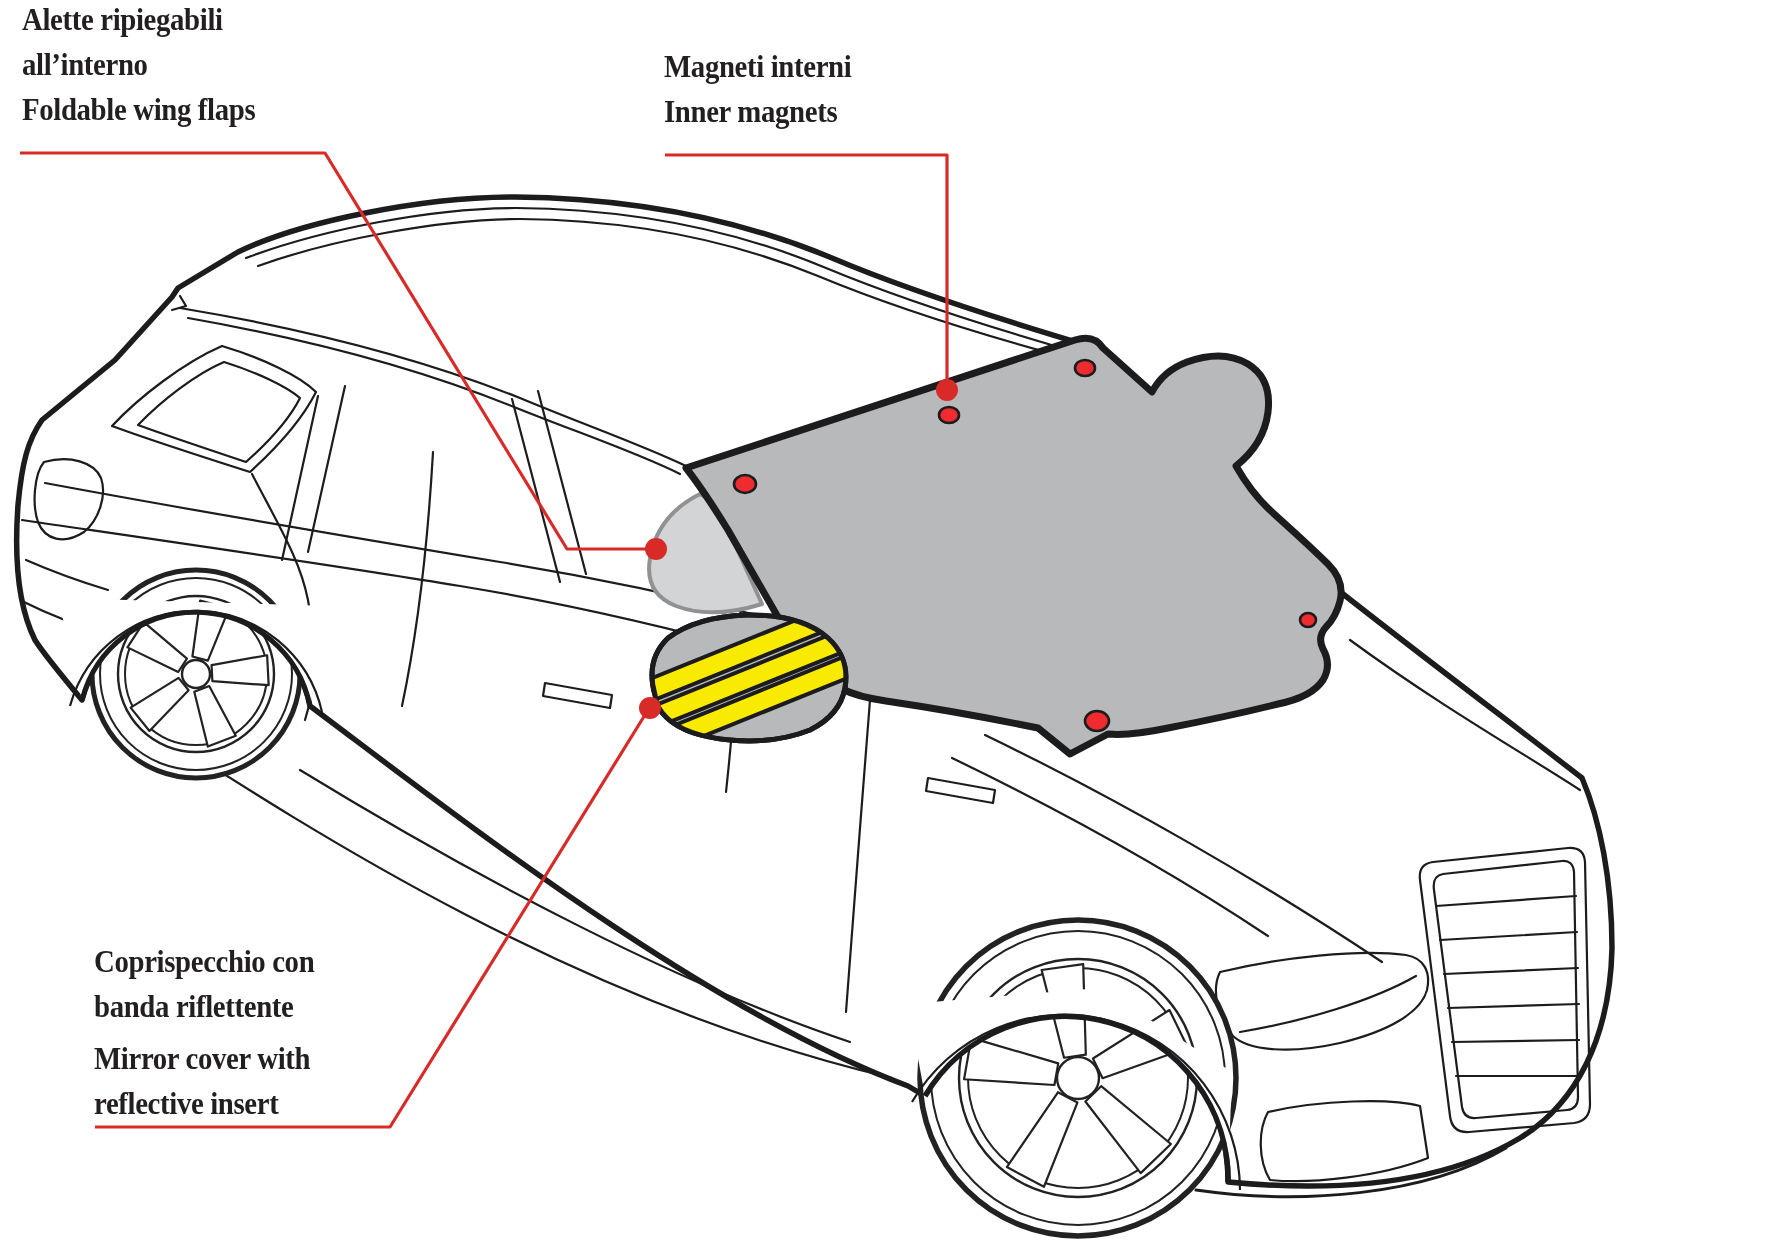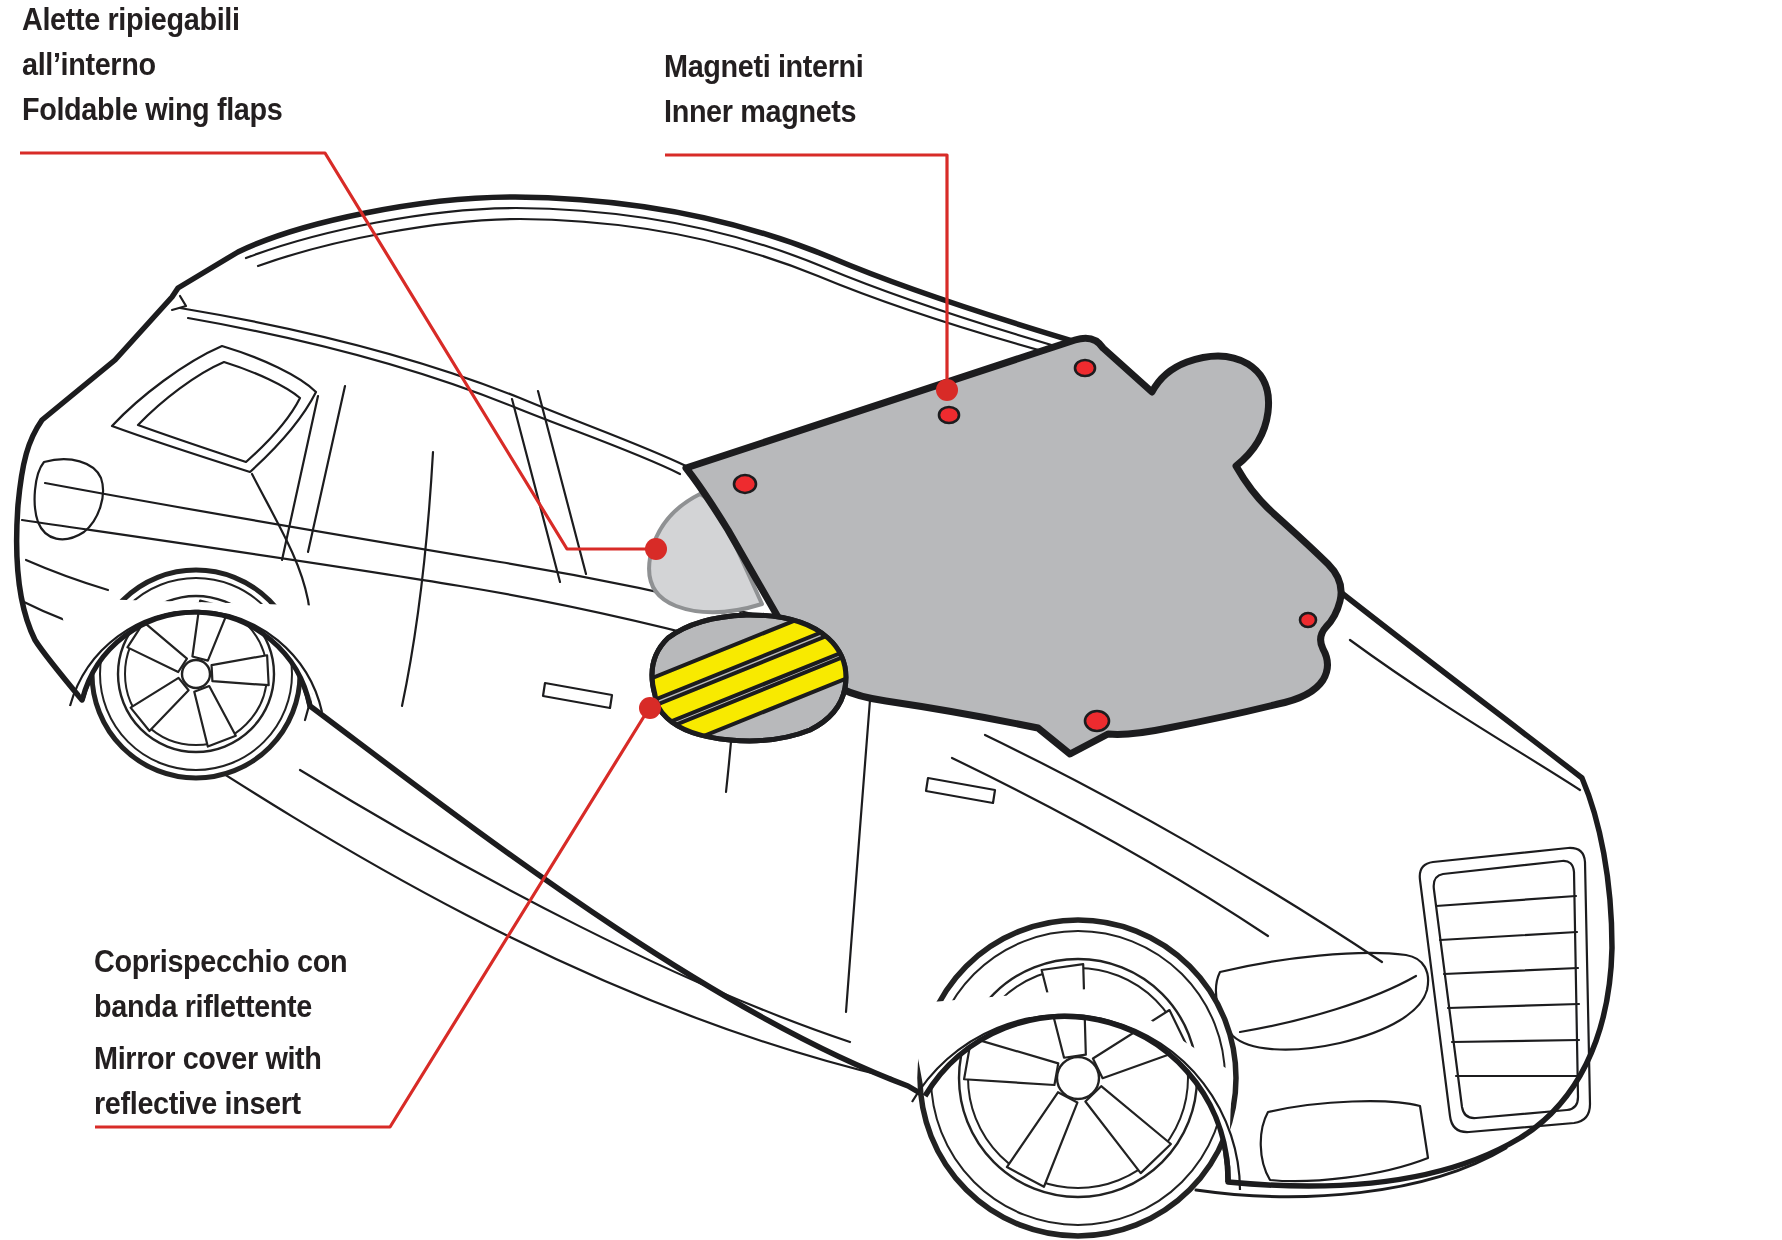--- a/index.html
+++ b/index.html
@@ -1,17 +1,17 @@
 <!DOCTYPE html>
 <html style="--leader_red: #d82b27; --magnet_red: #ee2b2f; --cover_gray: #b8b9bb; --flap_gray: #d3d4d6; --flap_border: #8f9193; --stripe_yellow: #f8ea00; --line_black: #1c1c1e; --text_black: #231f20;"><head>
 <meta charset="utf-8">
 <style>
   html,body{margin:0;padding:0;background:#ffffff;}
   #stage{position:relative;width:1782px;height:1240px;background:#fff;overflow:hidden;
-         font-family:Liberation Sans, sans-serif;}
+         font-family:Liberation Serif, serif;}
   #art{position:absolute;left:0;top:0;}
   .label{position:absolute;color:var(--text_black,#231f20);font-weight:700;
          font-size:31px;line-height:45px;letter-spacing:-0.4px;white-space:nowrap;
          transform:scaleX(.93);transform-origin:0 0;}
   .label .en-gap{margin-top:7px;}
 </style>
 </head>
 <body>
 
 <div id="stage">

